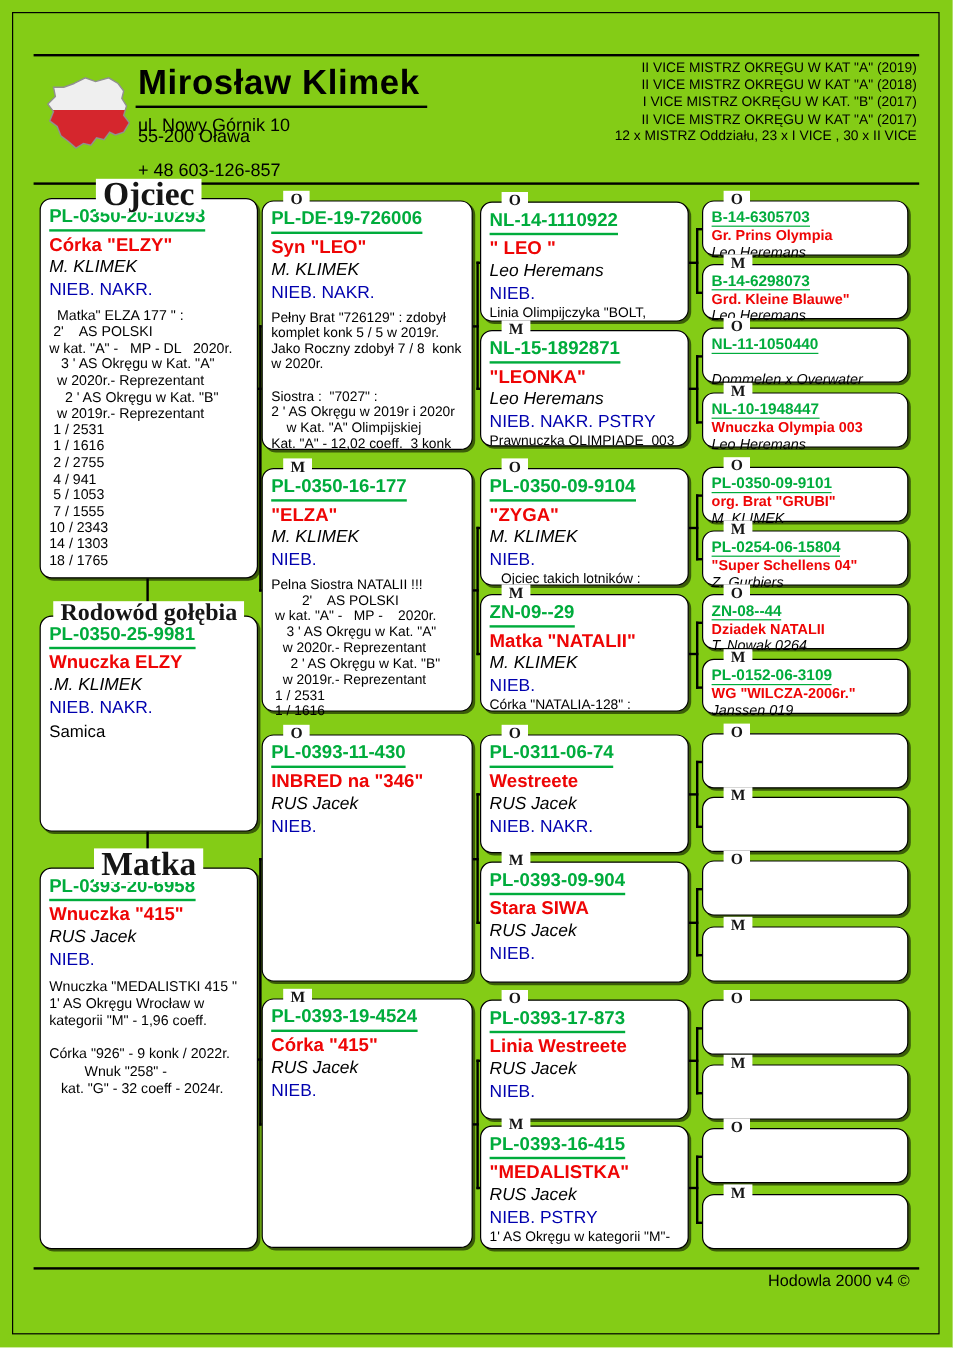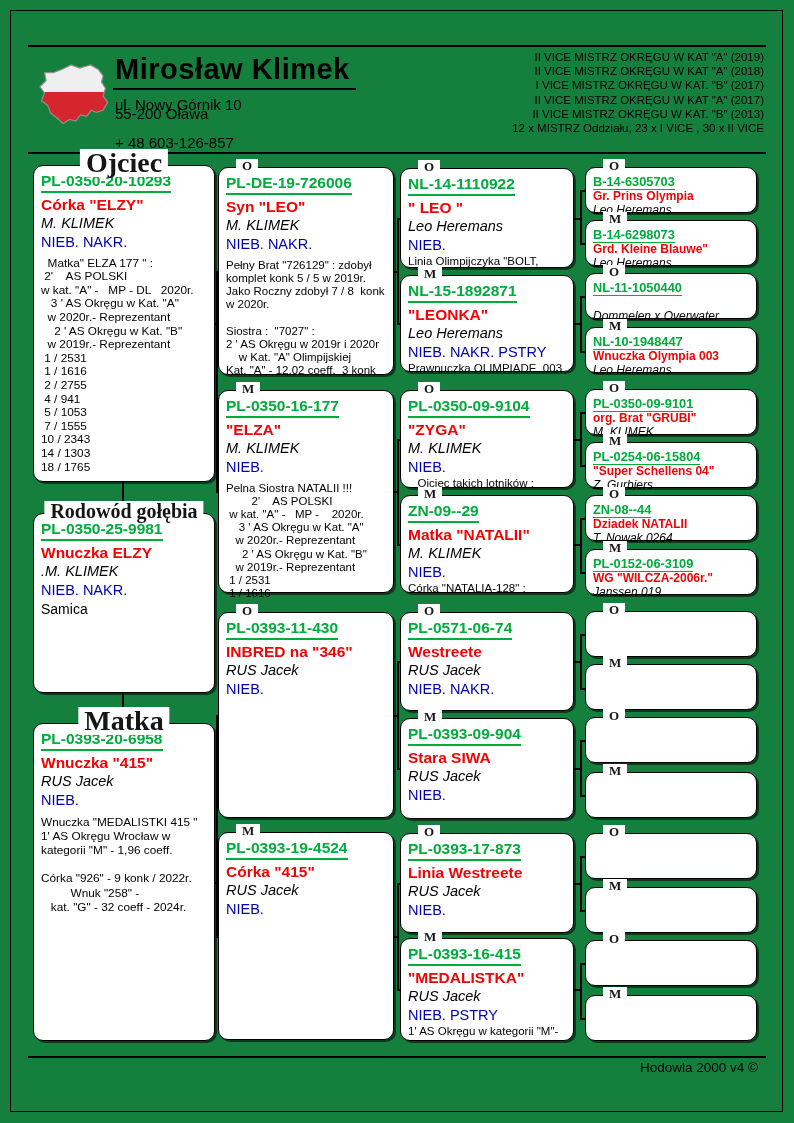--- a/index.html
+++ b/index.html
@@ -1,18 +1,18 @@
 <!DOCTYPE html>
 <html><head>
 <meta charset="utf-8">
 <style>
   * { box-sizing: border-box; }
   html,body { margin:0; padding:0; background:#fff; }
   body { font-family:"Liberation Sans", sans-serif; color:#000; }
-  .page { position:relative; width:794px; height:1123px; background:#15803d; overflow:hidden; }
+  .page { position:relative; width:794px; height:1123px; background:#84cc16; overflow:hidden; }
   .outer-border { position:absolute; left:10px; top:10px; width:773px; height:1102px; border:1.5px solid #000; pointer-events:none; }
   .hrule { position:absolute; background:#000; height:1.5px; }
 
   
   .owner-name { position:absolute; left:113px; top:53px; font-size:29px; font-weight:bold; border-bottom:2px solid #000; padding:0 6px 2px 2px; letter-spacing:.5px; }
   .addr { position:absolute; left:115px; font-size:15px; line-height:19px; }
   .ach { position:absolute; right:30px; top:50px; width:420px; text-align:right; font-size:11.5px; line-height:14.2px; }
   .map { position:absolute; left:36px; top:58px; }
 
   
@@ -62,21 +62,20 @@
   </svg>
   <div class="owner-name">Mirosław Klimek</div>
   <div class="addr" style="top:95px;">ul. Nowy Górnik 10</div>
   <div class="addr" style="top:104px;">55-200 Oława</div>
   <div class="addr" style="top:133px;">+ 48 603-126-857</div>
   <div class="ach">
     <div>II VICE MISTRZ OKRĘGU W KAT "A" (2019)</div>
     <div>II VICE MISTRZ OKRĘGU W KAT "A" (2018)</div>
     <div>I VICE MISTRZ OKRĘGU W KAT. "B" (2017)</div>
     <div>II VICE MISTRZ OKRĘGU W KAT "A" (2017)</div>
-    <div>II VICE MISTRZ OKRĘGU W KAT. "B" (2013)</div>
     <div>12 x MISTRZ Oddziału,  23 x I VICE ,  30 x II VICE</div>
   </div>
 
   <div id="connectors">
       <div class="cline" style="left: 122px; top: 482px; width: 1.5px; height: 31px;"></div>
       <div class="cline" style="left: 122px; top: 693px; width: 1.5px; height: 30px;"></div>
       <div class="cline" style="left: 216px; top: 271px; width: 1.5px; height: 221.5px;"></div>
       <div class="cline" style="left: 216px; top: 271px; width: 2px; height: 1.5px;"></div>
       <div class="cline" style="left: 216px; top: 491px; width: 2px; height: 1.5px;"></div>
       <div class="cline" style="left: 215px; top: 323px; width: 2.5px; height: 1.5px;"></div>
@@ -258,21 +257,21 @@
   <div class="pbox gen3" style="left:400px;top:495px;width:174px;height:98px">
     <span class="tab">M</span>
     <span class="ring">ZN-09--29</span>
     <div class="pname">Matka "NATALII"</div>
     <div class="breeder">M. KLIMEK</div>
     <div class="pcolor">NIEB.</div>
     <div class="notes" style="margin-top:0">Córka "NATALIA-128" :</div>
   </div>
   <div class="pbox gen3" style="left:400px;top:612px;width:174px;height:99px">
     <span class="tab">O</span>
-    <span class="ring">PL-0571-06-74</span>
+    <span class="ring">PL-0311-06-74</span>
     <div class="pname">Westreete</div>
     <div class="breeder">RUS Jacek</div>
     <div class="pcolor">NIEB. NAKR.</div>
   </div>
   <div class="pbox gen3" style="left:400px;top:718px;width:174px;height:101px">
     <span class="tab">M</span>
     <span class="ring">PL-0393-09-904</span>
     <div class="pname">Stara SIWA</div>
     <div class="breeder">RUS Jacek</div>
     <div class="pcolor">NIEB.</div>

